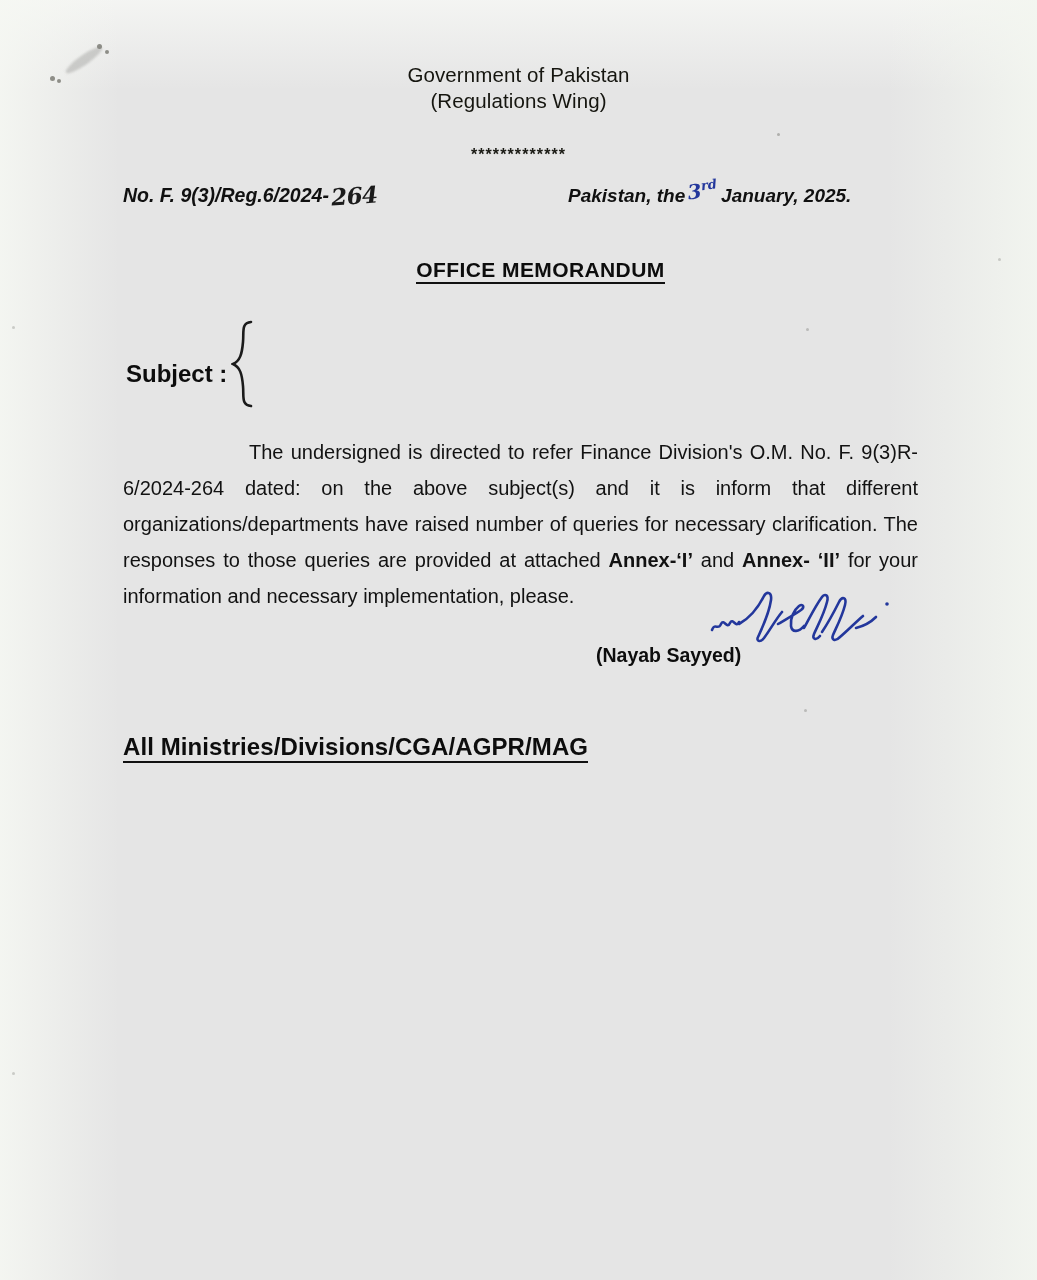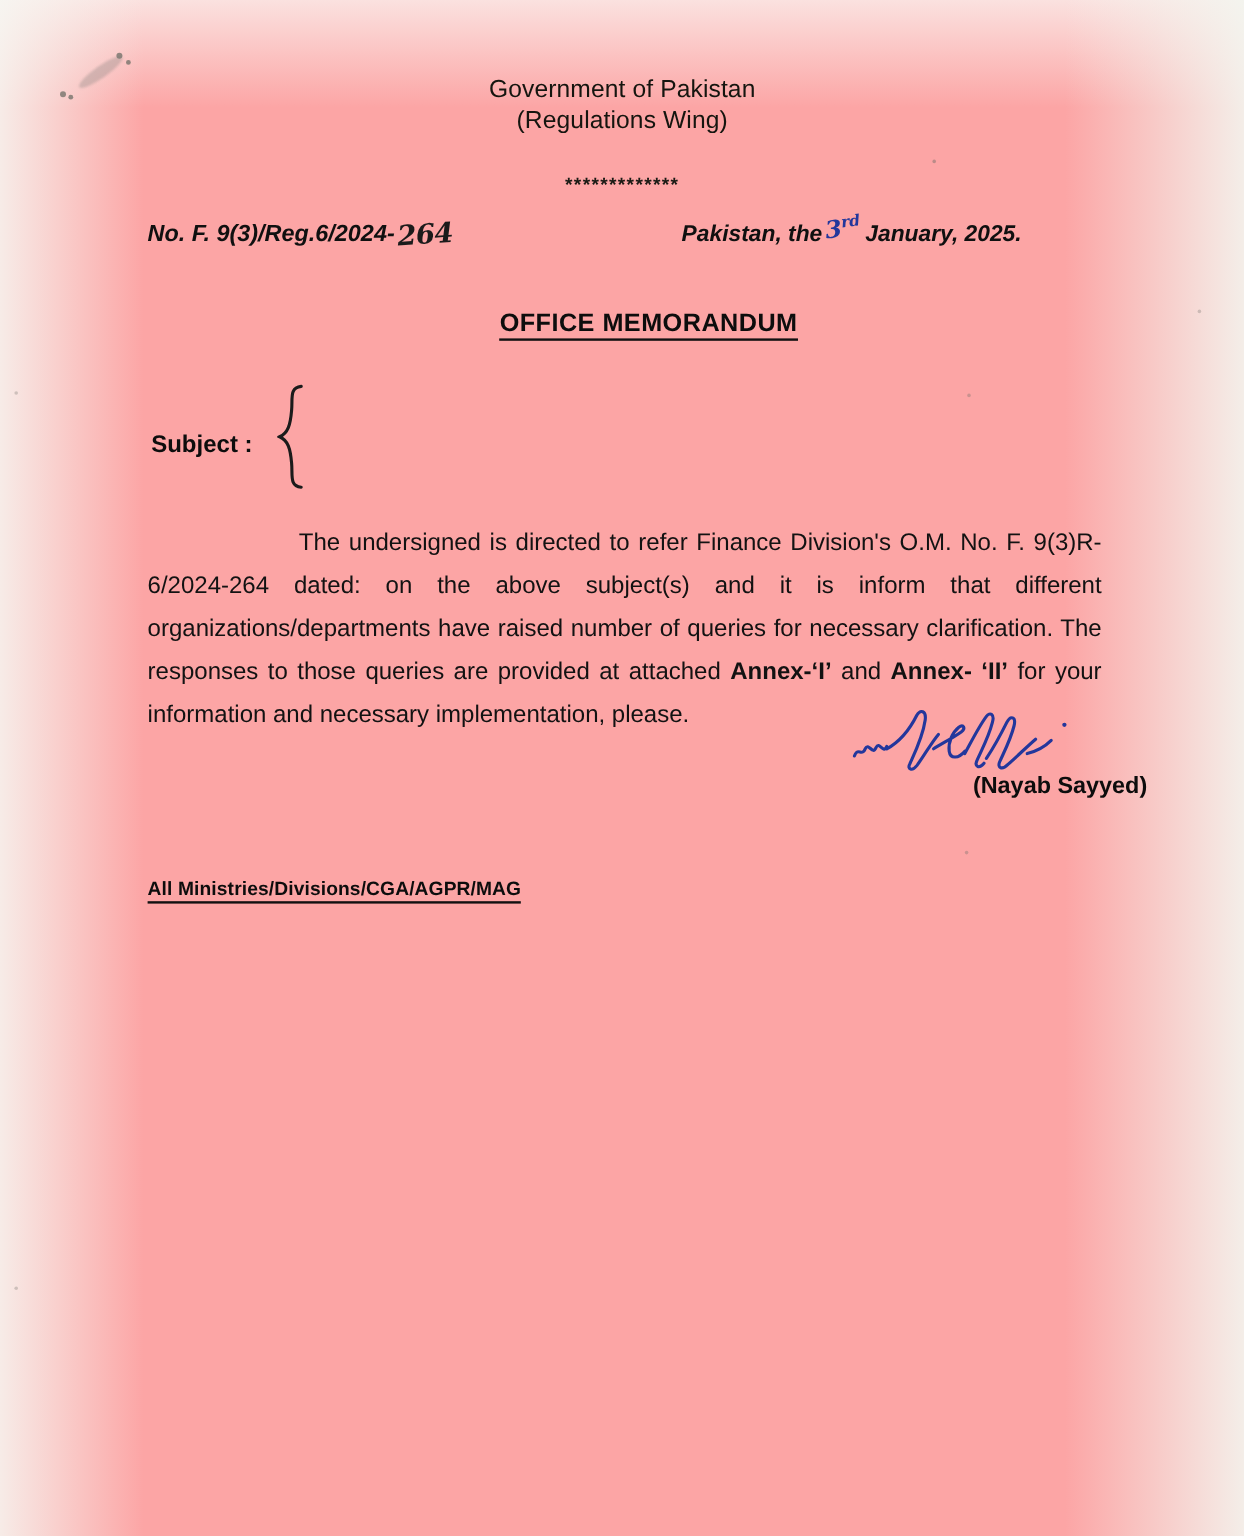--- a/index.html
+++ b/index.html
@@ -11,21 +11,21 @@
   body {
     font-family: "Liberation Sans", sans-serif;
     color: #111111;
   }
 
   .page {
     position: relative;
     width: 1037px;
     height: 1280px;
     margin: 0 auto;
-    background: #fca5a5;
+    background: #e5e5e5;
     overflow: hidden;
   }
 
   
   .scan-tint {
     position: absolute;
     inset: 0;
     background:
       linear-gradient(90deg, rgba(246,248,243,0.85) 0px, rgba(255,255,255,0) 120px),
       linear-gradient(270deg, rgba(243,246,240,0.9) 0px, rgba(255,255,255,0) 150px),
@@ -131,21 +131,21 @@
     padding-bottom: 1px;
     color: #0d0d0d;
     margin-left: 44px;
   }
 
   
   .subject-label {
     position: absolute;
     left: 126px;
     top: 360px;
-    font-size: 20px;
+    font-size: 24px;
     font-weight: bold;
     color: #0d0d0d;
   }
   .brace {
     position: absolute;
     left: 231px;
     top: 320px;
     width: 34px;
     height: 88px;
     color: #1b1b1b;
@@ -188,33 +188,33 @@
     top: 588px;
     width: 190px;
     height: 62px;
     pointer-events: none;
   }
   .signature-block {
     position: absolute;
     left: 596px;
     top: 643px;
     width: 360px;
-    text-align: right;
+    text-align: left;
     font-size: 19.5px;
     font-weight: bold;
     line-height: 25px;
     color: #0d0d0d;
   }
 
   
   .distribution {
     position: absolute;
     left: 123px;
     top: 733px;
-    font-size: 16px;
+    font-size: 24px;
     font-weight: bold;
     letter-spacing: .1px;
     color: #0d0d0d;
   }
   .distribution span {
     border-bottom: 2.4px solid #111;
     padding-bottom: 1px;
   }
 </style>
 </head>

